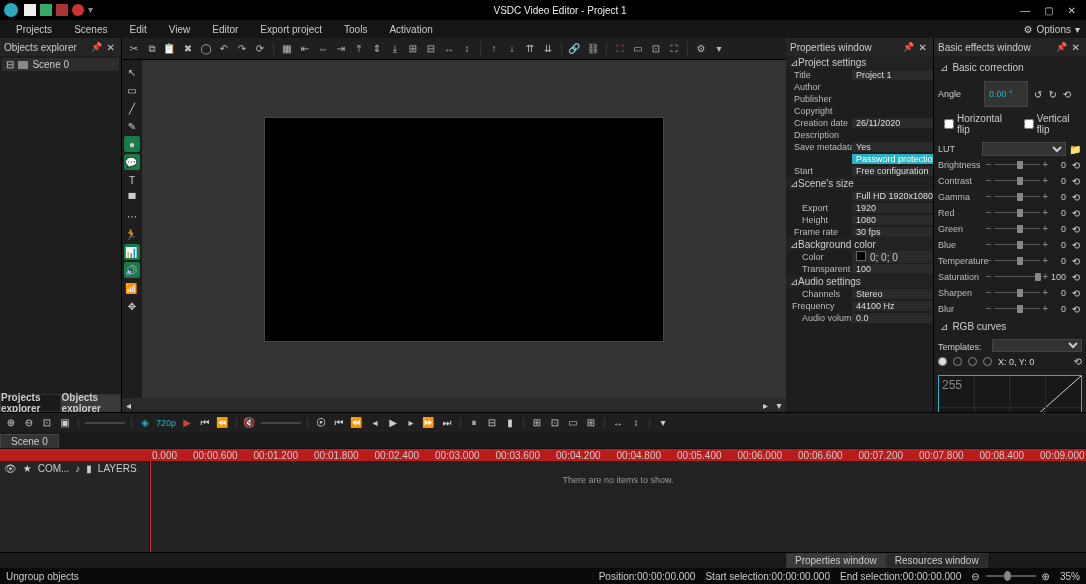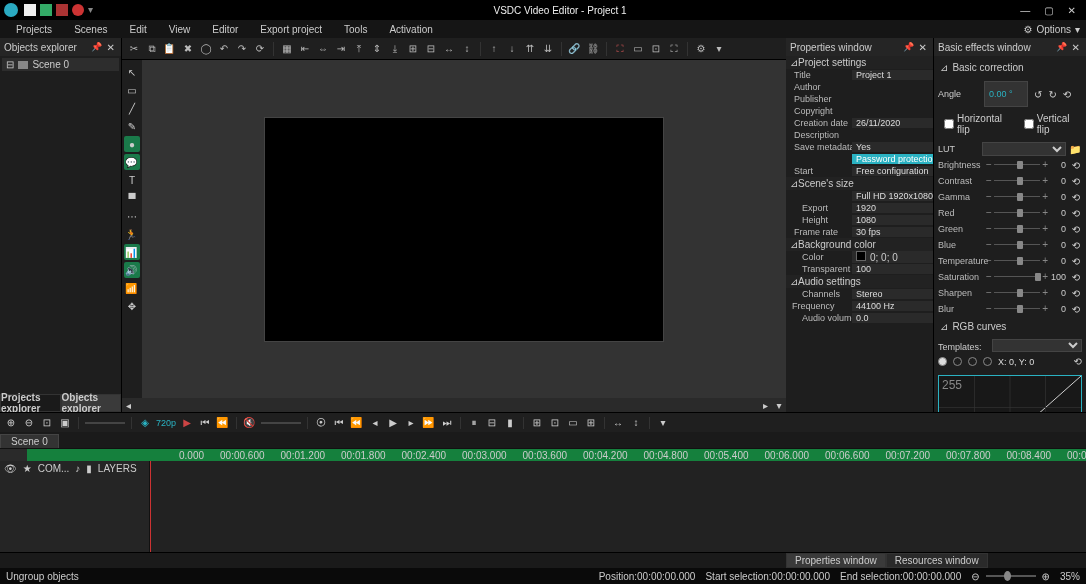--- a/index.html
+++ b/index.html
@@ -73,21 +73,21 @@
 .curves-box svg { width: 100%; height: 100%; }
 .bottom-area { height: 156px; display: flex; flex-direction: column; background: #1a1a1a; }
 .transport { height: 20px; background: #1f1f1f; display: flex; align-items: center; padding: 0 4px; gap: 4px; border-top: 1px solid #000; }
 .transport .tbtn { width: 14px; height: 14px; display: flex; align-items: center; justify-content: center; cursor: pointer; }
 .transport .sep { width: 1px; height: 12px; background: #333; margin: 0 2px; }
 .transport .res { color: #2ab2c2; font-size: 9px; }
 .transport .slider-mini { width: 40px; height: 2px; background: #444; position: relative; }
 .scene-tab-row { height: 16px; background: #1a1a1a; display: flex; align-items: flex-end; }
 .scene-tab { height: 14px; padding: 0 10px; background: #333; border: 1px solid #444; border-bottom: none; display: flex; align-items: center; font-size: 9px; }
 .timeline { flex: 1; display: flex; flex-direction: column; background: #2a2a2a; border-top: 1px solid #111; }
-.timeline-ruler { height: 12px; background: #15803d; display: flex; align-items: center; padding-left: 152px; overflow: hidden; white-space: nowrap; font-size: 8px; color: #999; margin-left: 27px; }
+.timeline-ruler { height: 12px; background: #b91c1c; display: flex; align-items: center; padding-left: 152px; overflow: hidden; white-space: nowrap; font-size: 8px; color: #999; }
 .timeline-ruler span { margin-right: 16px; }
 .timeline-body { flex: 1; display: flex; position: relative; }
 .timeline-left { width: 150px; background: #252525; border-right: 1px solid #111; }
 .timeline-left-header { height: 14px; display: flex; align-items: center; gap: 6px; padding: 0 4px; font-size: 9px; }
 .timeline-right { flex: 1; background: #222; position: relative; }
 .timeline-right .noitems { position: absolute; left: 0; right: 0; top: 14px; text-align: center; color: #999; font-size: 9px; }
 .playhead { position: absolute; left: 0; top: 0; bottom: 0; width: 1px; background: #c33; }
 .bottom-tabs { height: 16px; display: flex; background: #1a1a1a; border-top: 1px solid #000; padding-left: 786px; }
 .bottom-tabs .tab { padding: 0 8px; font-size: 9px; display: flex; align-items: center; background: #2a2a2a; border: 1px solid #333; }
 .bottom-tabs .tab.active { background: #3a3a3a; }
@@ -591,20 +591,21 @@
           <span>👁</span>
           <span>★</span>
           <span>COM...</span>
           <span>♪</span>
           <span>▮</span>
           <span>LAYERS</span>
         </div>
       </div>
       <div class="timeline-right">
         <div class="playhead"></div>
+        <div class="noitems">There are no items to show.</div>
       </div>
     </div>
   </div>
   <div class="bottom-tabs">
     <div class="tab active">
         <span>Properties window</span>
       </div>
     <div class="tab">
         <span>Resources window</span>
       </div>

